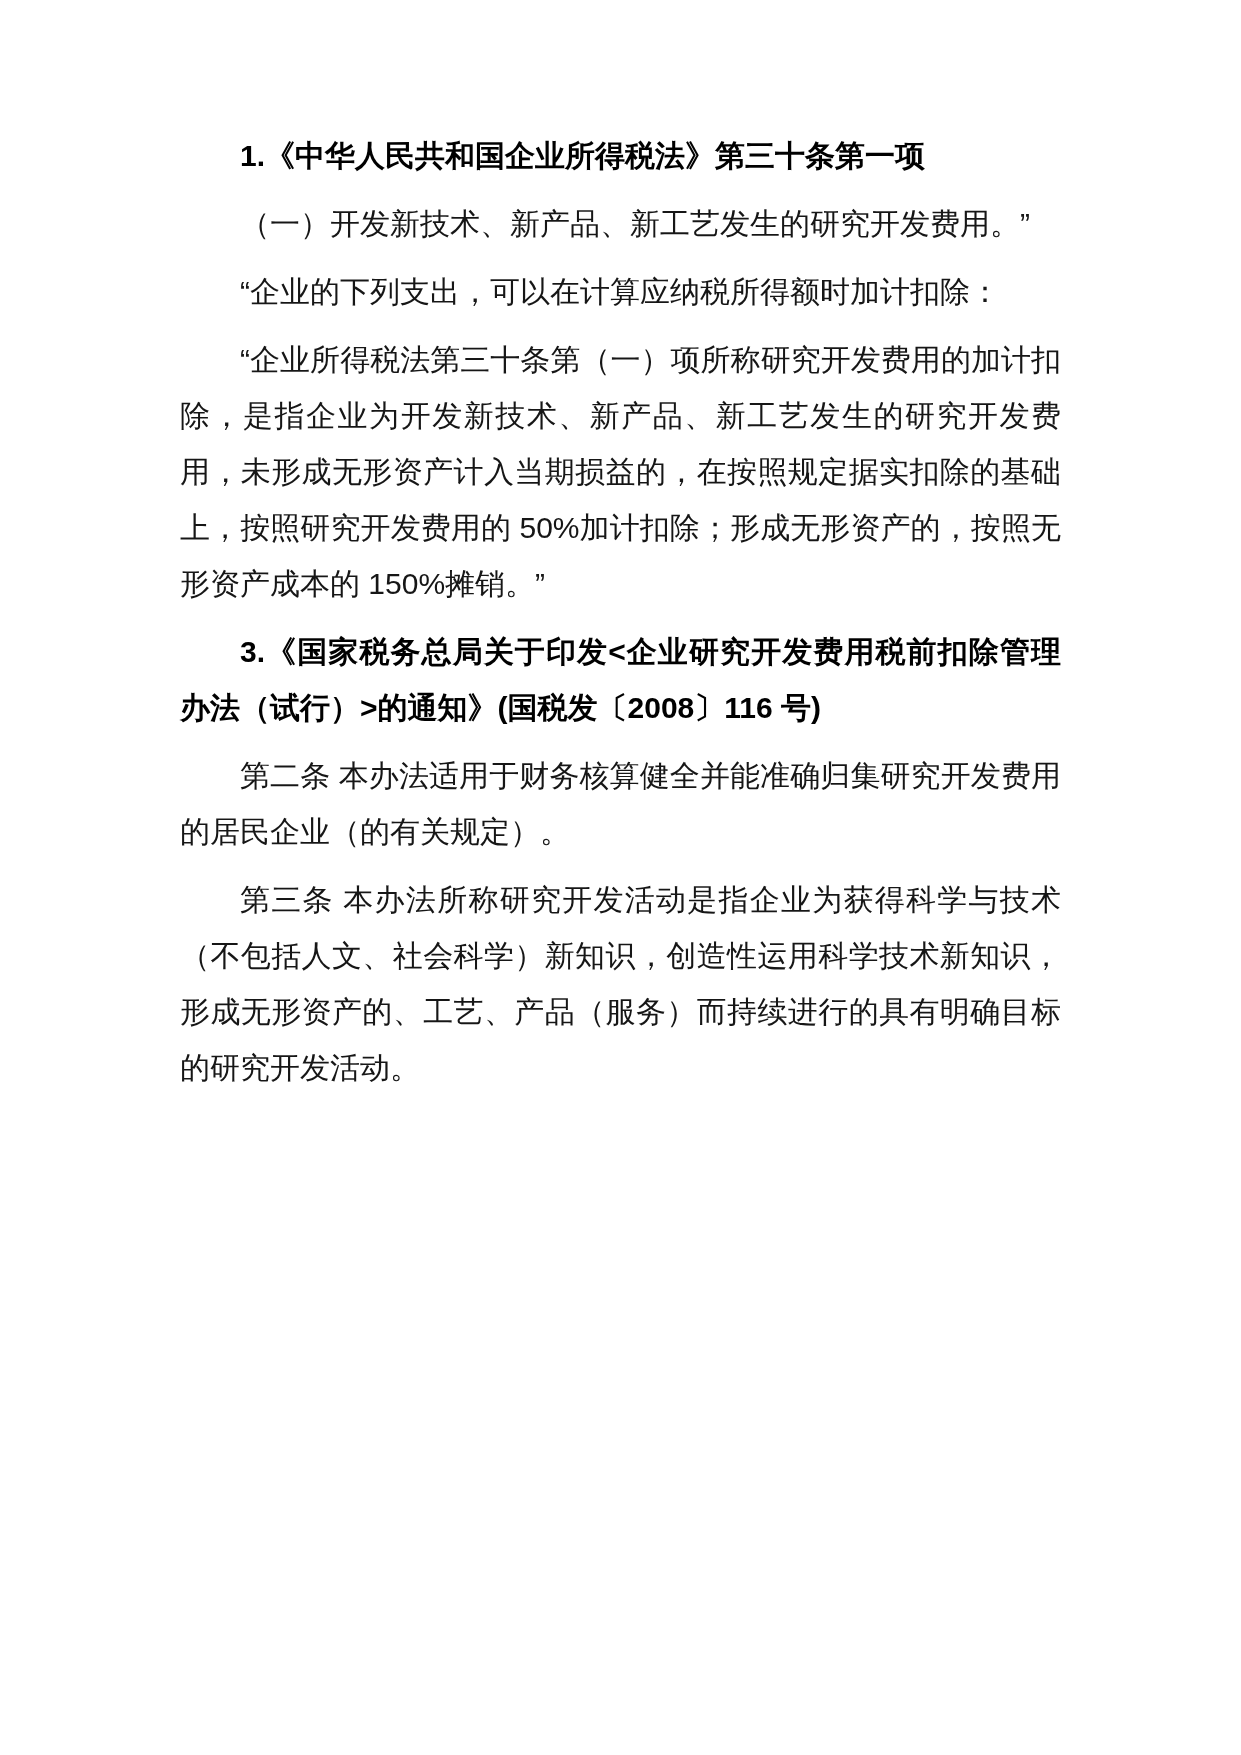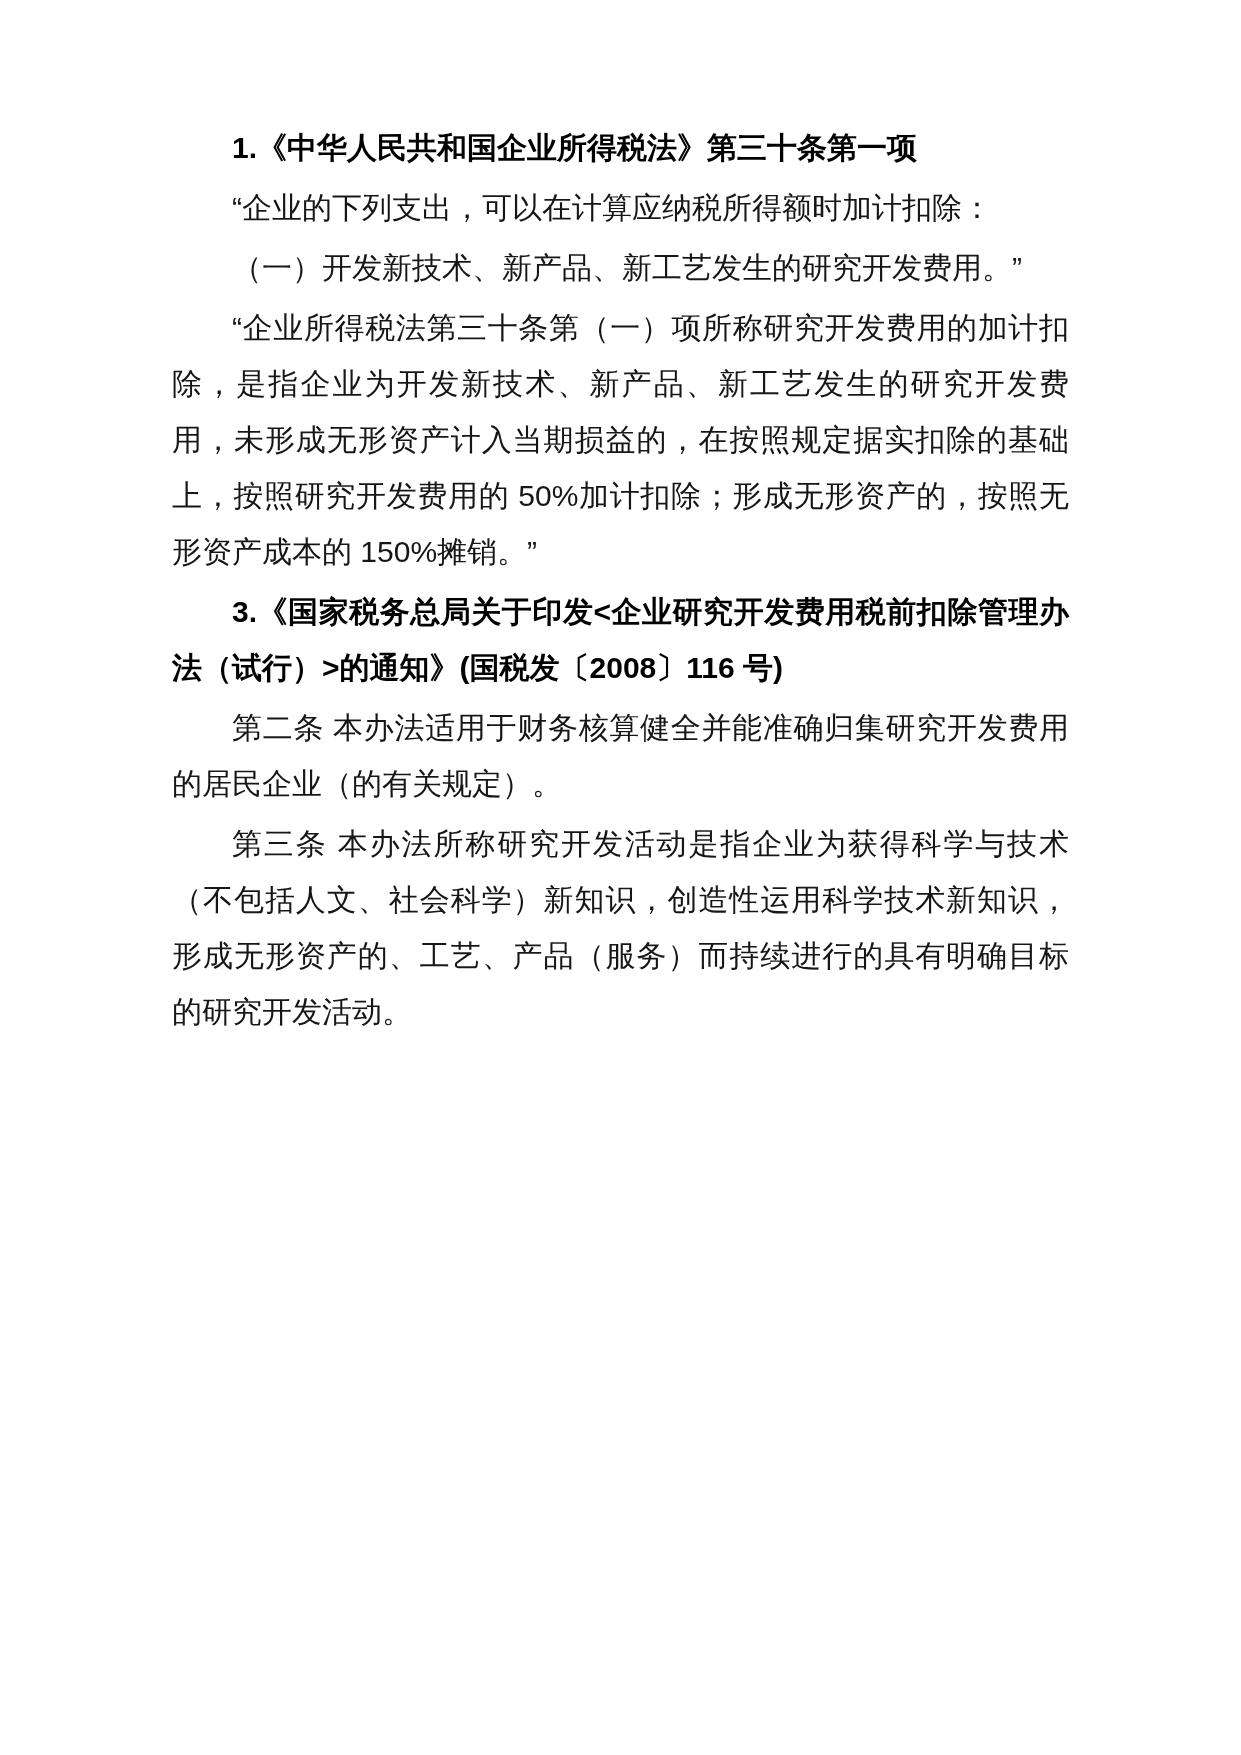--- a/index.html
+++ b/index.html
@@ -15,39 +15,39 @@
   }
   .page {
     box-sizing: border-box;
     width: 1241px;
     height: 1755px;
     background: #ffffff;
     padding: 116px 168px 0 168px;
     overflow: hidden;
   }
   .para {
-    margin: 4px;
+    margin: 12px;
     font-size: 30px;
     line-height: 56px;
     text-align: justify;
     text-indent: 2em;
     word-break: break-all;
     color: #161616;
   }
   .para.heading {
     font-weight: bold;
     color: #000000;
   }
 </style>
 </head>
 <body>
 
 <div class="page">
   <div id="content">
       <p class="para heading">1.《中华人民共和国企业所得税法》第三十条第一项</p>
+      <p class="para body">（一）开发新技术、新产品、新工艺发生的研究开发费用。”</p>
       <p class="para body">“企业的下列支出，可以在计算应纳税所得额时加计扣除：</p>
-      <p class="para body">（一）开发新技术、新产品、新工艺发生的研究开发费用。”</p>
       <p class="para body">“企业所得税法第三十条第（一）项所称研究开发费用的加计扣除，是指企业为开发新技术、新产品、新工艺发生的研究开发费用，未形成无形资产计入当期损益的，在按照规定据实扣除的基础上，按照研究开发费用的 50%加计扣除；形成无形资产的，按照无形资产成本的 150%摊销。”</p>
       <p class="para heading">3.《国家税务总局关于印发&lt;企业研究开发费用税前扣除管理办法（试行）&gt;的通知》(国税发〔2008〕116 号)</p>
       <p class="para body">第二条 本办法适用于财务核算健全并能准确归集研究开发费用的居民企业（的有关规定）。</p>
       <p class="para body">第三条 本办法所称研究开发活动是指企业为获得科学与技术（不包括人文、社会科学）新知识，创造性运用科学技术新知识，形成无形资产的、工艺、产品（服务）而持续进行的具有明确目标的研究开发活动。</p>
     </div>
 </div>
 
 </body></html>

